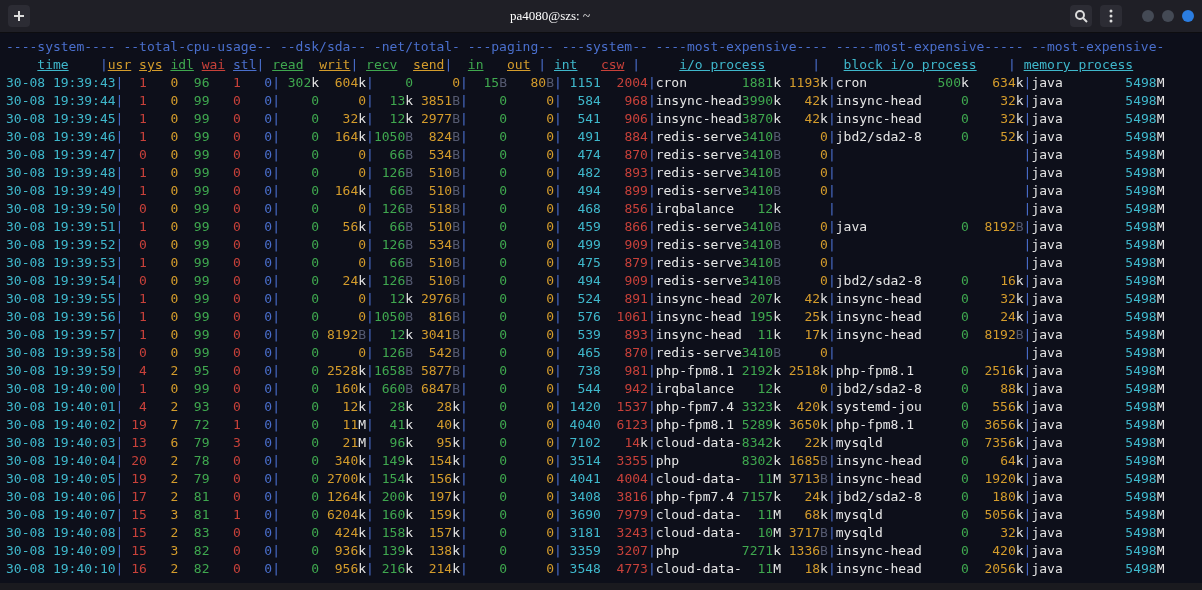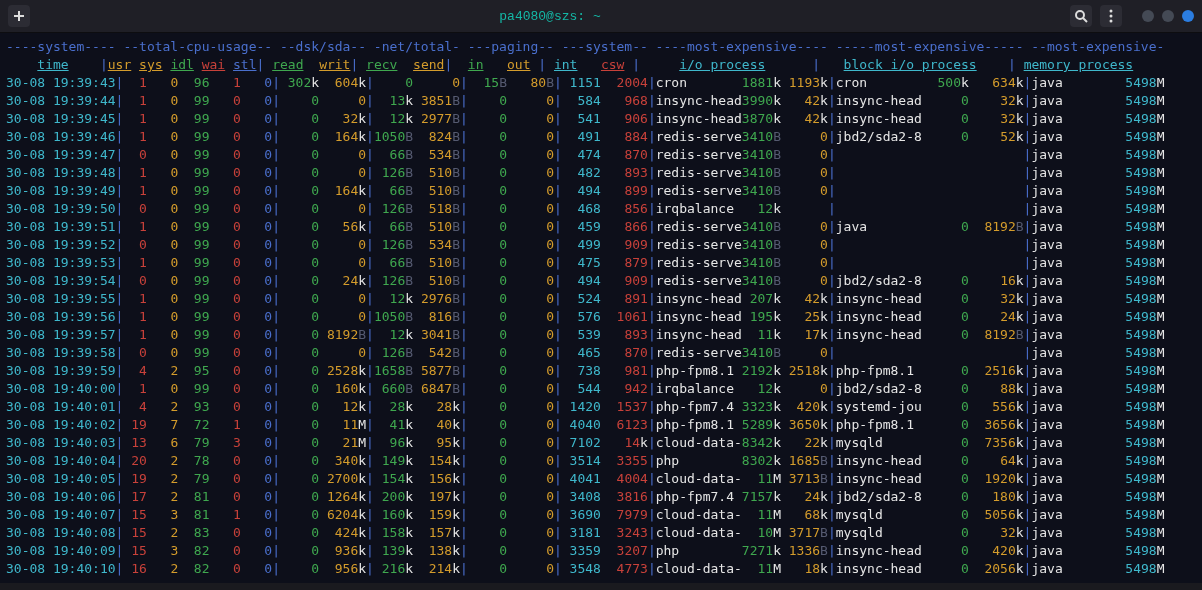--- a/index.html
+++ b/index.html
@@ -1,19 +1,19 @@
 <!DOCTYPE html>
 <html><head>
 <meta charset="utf-8">
 <style>
   html,body{margin:0;padding:0;background:#1a1a1f;font-family:monospace;font-size:13px;color:#ccc;overflow:hidden;width:1202px;height:590px}
   .titlebar{height:32px;background:#1f1f26;display:flex;align-items:center;padding:0 8px;border-bottom:1px solid #0d0d10}
   .tb-left{display:flex;gap:8px}
   .tb-btn{width:22px;height:22px;border-radius:4px;background:#2c2c34;display:flex;align-items:center;justify-content:center;color:#ddd;font-size:14px}
-  .tb-title{flex:1;text-align:center;color:#14b8a6;font-family:Liberation Mono, monospace;font-size:13px}
+  .tb-title{flex:1;text-align:center;color:#ffffff;font-family:Liberation Serif, serif;font-size:13px}
   .tb-right{display:flex;gap:8px;align-items:center}
   .wdots{display:flex;gap:8px;margin-left:12px}
   .dot{width:12px;height:12px;border-radius:50%}
   .term{background:#0d0f1a;padding:5px 6px;line-height:18px;white-space:pre;font-family:'DejaVu Sans Mono','Liberation Mono',monospace;font-size:13px;letter-spacing:0}
   .row{height:18px}
   .cy{color:#3fb8cc}  
   .or{color:#d49c2c}  
   .gr{color:#3fa84f}  
   .rd{color:#c8413a}  
   .bl{color:#4a6fcd}  

